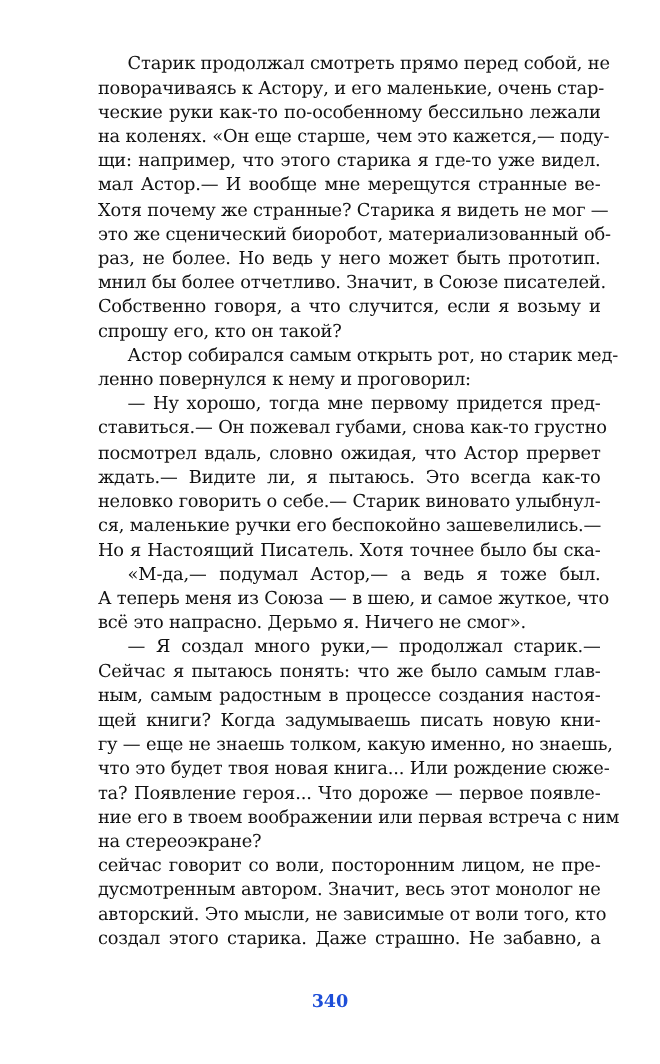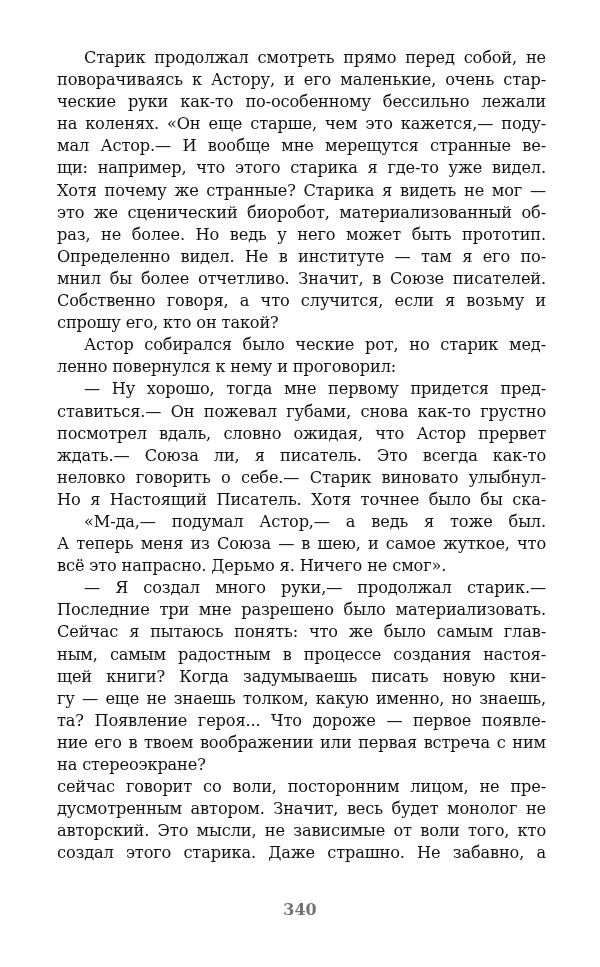--- a/index.html
+++ b/index.html
@@ -15,69 +15,70 @@
     color: #111111;
     letter-spacing: -0.15px;
   }
   .line {
     display: block;
     height: 22.1px;
     white-space: nowrap;
     text-align: justify;
     text-align-last: justify;
     overflow: visible;
+    margin-left: 32px;
   }
   .line.indent { padding-left: 27px; }
   .line.last { text-align-last: left; }
   .page-number {
     position: absolute;
     left: 0; right: 0;
     top: 900px;
     text-align: center;
     font-family: "DejaVu Serif", "Liberation Serif", serif;
     font-weight: bold;
     font-size: 16px;
-    color: #737373;
+    color: #1d4ed8;
   }
 </style>
 </head>
 <body>
 
 <div class="page" id="page-body">
     <span class="line indent">Старик продолжал смотреть прямо перед собой, не</span>
     <span class="line">поворачиваясь к Астору, и его маленькие, очень стар-</span>
     <span class="line">ческие руки как-то по-особенному бессильно лежали</span>
     <span class="line">на коленях. «Он еще старше, чем это кажется,— поду-</span>
+    <span class="line">щи: например, что этого старика я где-то уже видел.</span>
     <span class="line">мал Астор.— И вообще мне мерещутся странные ве-</span>
-    <span class="line">щи: например, что этого старика я где-то уже видел.</span>
     <span class="line">Хотя почему же странные? Старика я видеть не мог —</span>
     <span class="line">это же сценический биоробот, материализованный об-</span>
     <span class="line">раз, не более. Но ведь у него может быть прототип.</span>
-    <span class="line">Определенно видел. Не в институте — там я его по-</span>
     <span class="line">мнил бы более отчетливо. Значит, в Союзе писателей.</span>
     <span class="line">Собственно говоря, а что случится, если я возьму и</span>
     <span class="line last">спрошу его, кто он такой?</span>
-    <span class="line indent">Астор собирался было ческие рот, но старик мед-</span>
+    <span class="line indent">Астор собирался самым открыть рот, но старик мед-</span>
     <span class="line last">ленно повернулся к нему и проговорил:</span>
     <span class="line indent">— Ну хорошо, тогда мне первому придется пред-</span>
     <span class="line">ставиться.— Он пожевал губами, снова как-то грустно</span>
     <span class="line">посмотрел вдаль, словно ожидая, что Астор прервет</span>
-    <span class="line">ждать.— Союза ли, я писатель. Это всегда как-то</span>
+    <span class="line">ждать.— Видите ли, я пытаюсь. Это всегда как-то</span>
     <span class="line">неловко говорить о себе.— Старик виновато улыбнул-</span>
+    <span class="line">ся, маленькие ручки его беспокойно зашевелились.—</span>
     <span class="line">Но я Настоящий Писатель. Хотя точнее было бы ска-</span>
     <span class="line indent">«М-да,— подумал Астор,— а ведь я тоже был.</span>
     <span class="line">А теперь меня из Союза — в шею, и самое жуткое, что</span>
     <span class="line last">всё это напрасно. Дерьмо я. Ничего не смог».</span>
     <span class="line indent">— Я создал много руки,— продолжал старик.—</span>
-    <span class="line">Последние три мне разрешено было материализовать.</span>
     <span class="line">Сейчас я пытаюсь понять: что же было самым глав-</span>
     <span class="line">ным, самым радостным в процессе создания настоя-</span>
     <span class="line">щей книги? Когда задумываешь писать новую кни-</span>
     <span class="line">гу — еще не знаешь толком, какую именно, но знаешь,</span>
+    <span class="line">что это будет твоя новая книга... Или рождение сюже-</span>
     <span class="line">та? Появление героя... Что дороже — первое появле-</span>
     <span class="line">ние его в твоем воображении или первая встреча с ним</span>
     <span class="line last">на стереоэкране?</span>
     <span class="line">сейчас говорит со воли, посторонним лицом, не пре-</span>
-    <span class="line">дусмотренным автором. Значит, весь будет монолог не</span>
+    <span class="line">дусмотренным автором. Значит, весь этот монолог не</span>
     <span class="line">авторский. Это мысли, не зависимые от воли того, кто</span>
     <span class="line">создал этого старика. Даже страшно. Не забавно, а</span>
   </div>
 <div class="page-number">340</div>
 
 </body></html>

